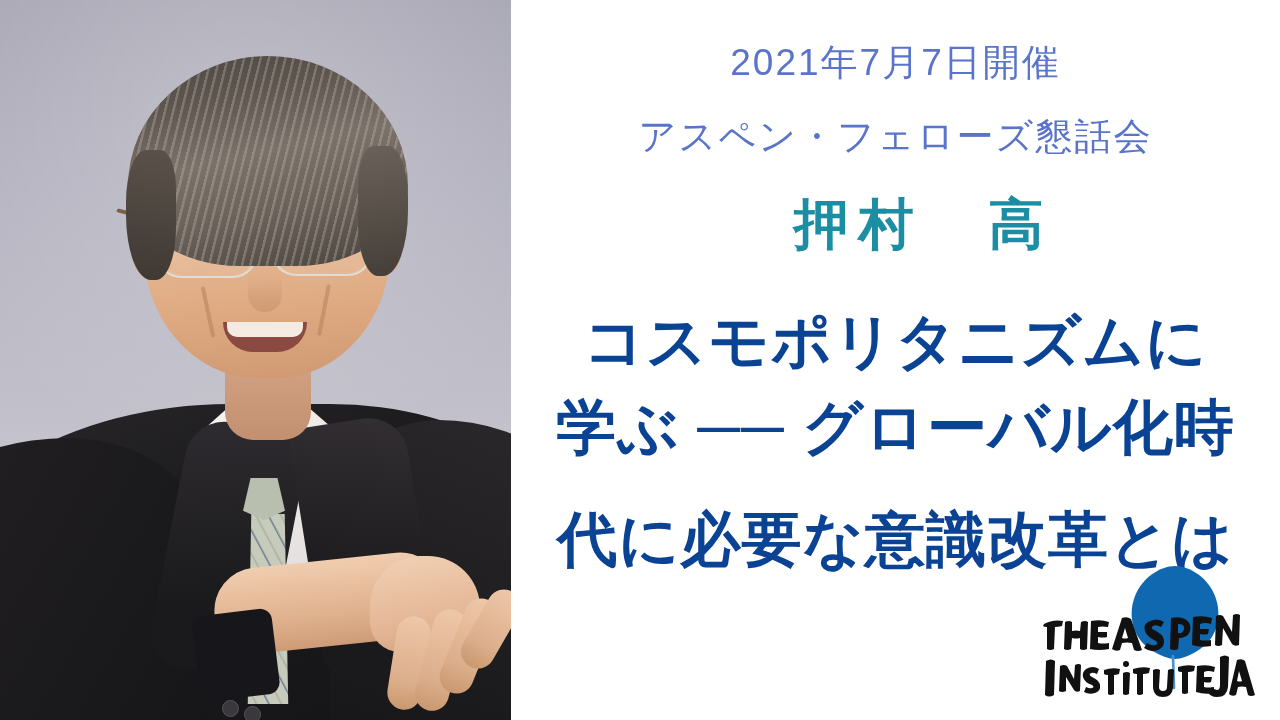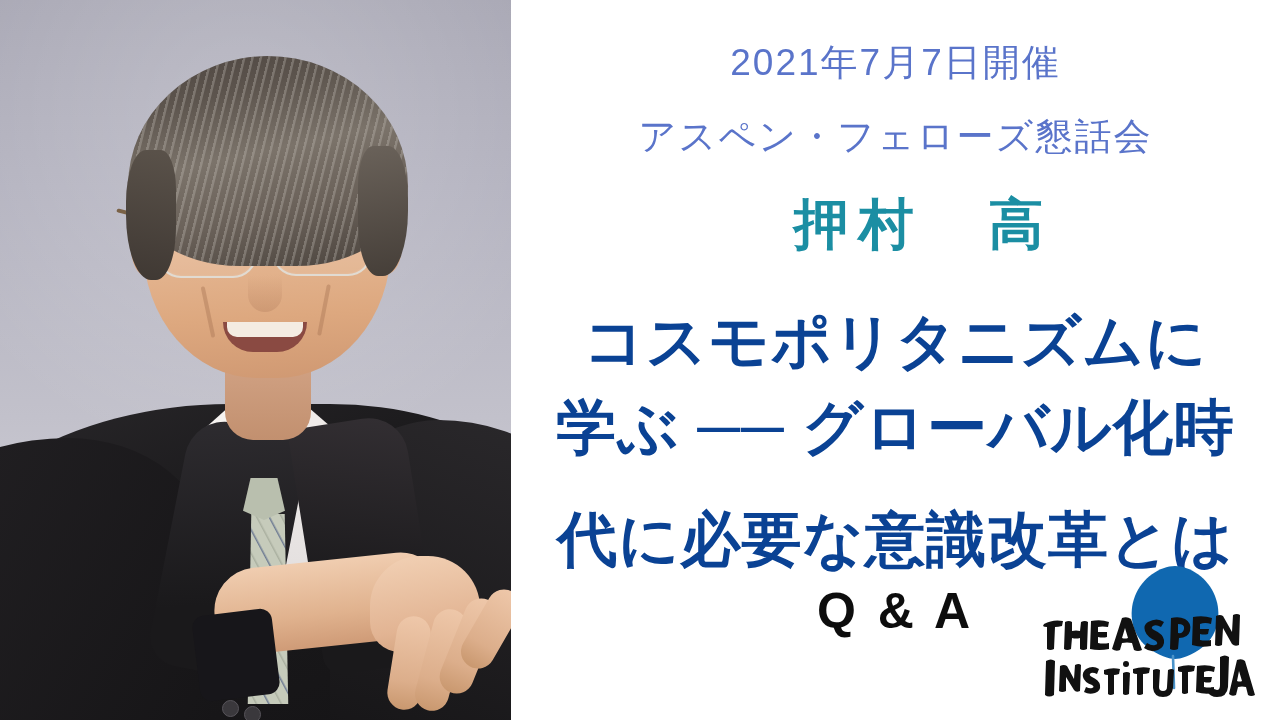--- a/index.html
+++ b/index.html
@@ -525,21 +525,20 @@
     <div id="header-line-2" class="header-line">アスペン・フェローズ懇話会</div>
 
     <div id="speaker-name">押村　高</div>
 
     <div id="title-line-1" class="title-line">コスモポリタニズムに</div>
 
     <div id="title-line-2" class="title-line">学ぶ ── グローバル化時</div>
 
     <div id="title-line-3" class="title-line">代に必要な意識改革とは</div>
 
-    <div id="qa-label">Q &amp; A</div>
   </div>
 
   <div id="logo">
     <svg viewBox="0 0 216 152" xmlns="http://www.w3.org/2000/svg">
 
       <g>
         <path d="M135 10
                  C150 10 168 22 175 40
                  C182 58 178 78 164 90
                  C152 100 140 103 135 103

